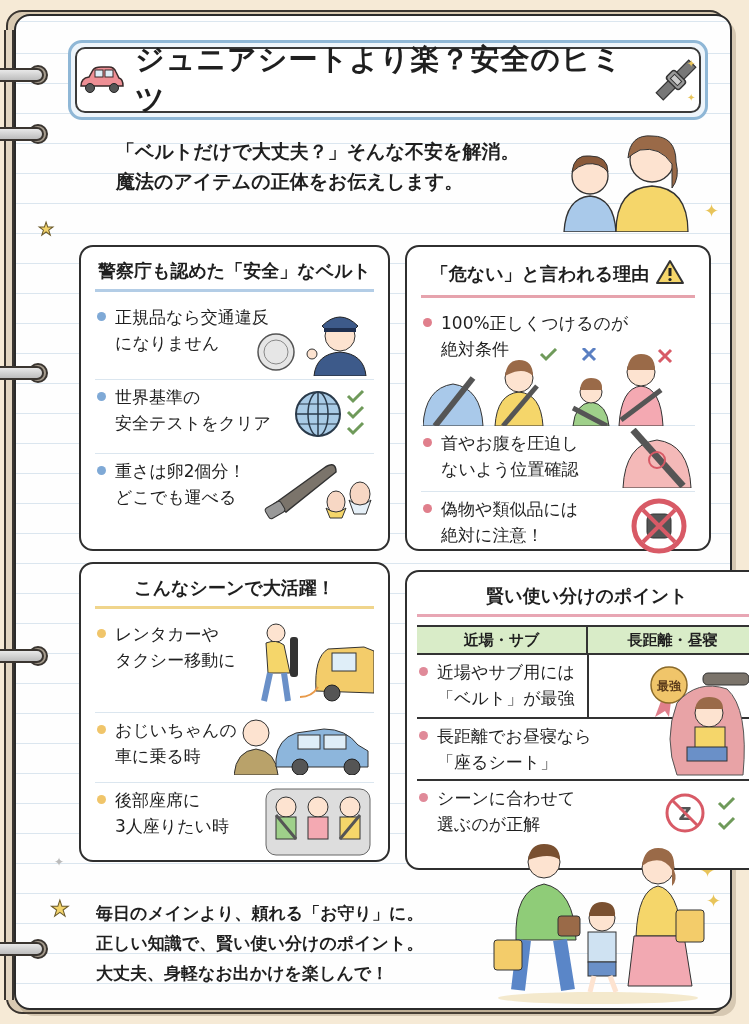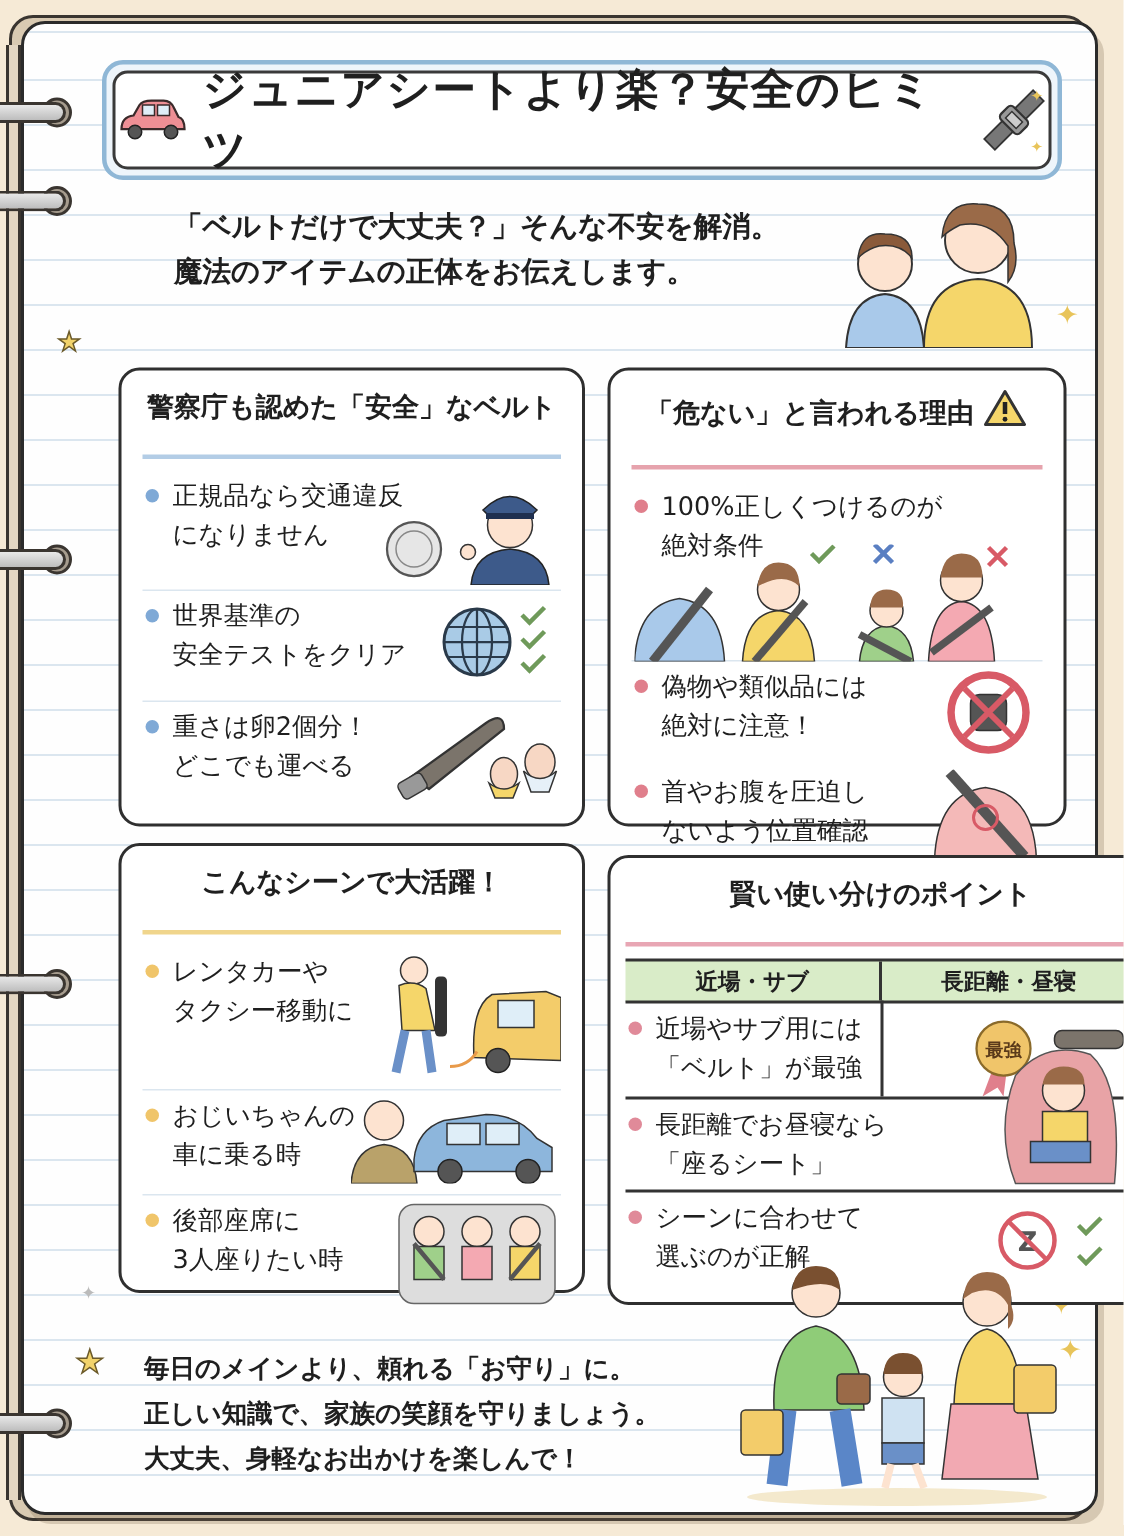--- a/index.html
+++ b/index.html
@@ -55,21 +55,21 @@
     position: absolute; left: 116px; top: 136px; width: 440px;
     font-size: 19px; font-weight: bold; line-height: 30px;
   }
   .intro-figure { position: absolute; left: 556px; top: 128px; width: 140px; height: 104px; }
 
   .card {
     position: absolute; background: #fff; border: 2px solid #2f2f2f; border-radius: 14px;
     padding: 12px 14px 10px 14px;
   }
   .card-title {
-    font-size: 18px; font-weight: bold; text-align: center; padding-bottom: 20px; margin-bottom: 8px;
+    font-size: 18px; font-weight: bold; text-align: center; padding-bottom: 6px; margin-bottom: 8px;
     white-space: nowrap; display: flex; align-items: center; justify-content: center; gap: 6px;
   }
   .u-blue { border-bottom: 3px solid #b3cde6; }
   .u-red { border-bottom: 3px solid #e6a3ad; }
   .u-yellow { border-bottom: 3px solid #f0d58c; }
   .u-pink { border-bottom: 3px solid #e8a6b4; }
 
   .item { position: relative; display: flex; align-items: flex-start; padding: 4px 0; }
   .item-divider { border-bottom: 1px solid #dbe6ef; }
   .dot { width: 9px; height: 9px; border-radius: 50%; margin: 8px 9px 0 2px; flex-shrink: 0; }
@@ -239,41 +239,41 @@
         <path d="M157 42 Q158 30 168 30 Q180 30 179 42Z" fill="#9a6a48"></path>
         <line x1="150" y1="60" x2="184" y2="78" stroke="#555" stroke-width="5"></line>
         <path d="M196 78 Q198 40 218 38 Q238 40 240 78Z" fill="#f4a9b2" stroke="#333"></path>
         <circle cx="218" cy="24" r="14" fill="#fde3d0" stroke="#333"></circle>
         <path d="M204 22 Q206 6 218 6 Q232 6 232 22Z" fill="#9a6a48"></path>
         <line x1="198" y1="72" x2="238" y2="42" stroke="#555" stroke-width="5"></line>
         <path d="M236 2 l12 12 M248 2 l-12 12" stroke="#d85a66" stroke-width="3"></path>
       </svg>
     </span>
   </div>
+  <div class="item item-divider" style="height:66px">
+    <span class="dot" style="background:#e07f8c"></span>
+    <span class="item-text">首やお腹を圧迫し
+ないよう位置確認</span>
+    <span class="illus" style="top:2px;right:2px">
+      <svg width="72" height="60" viewBox="0 0 72 60">
+        <path d="M2 60 Q4 16 36 12 Q68 16 70 60Z" fill="#f4b9b8" stroke="#333"></path>
+        <line x1="12" y1="2" x2="62" y2="58" stroke="#555" stroke-width="7"></line>
+        <circle cx="36" cy="32" r="8" fill="none" stroke="#d85a66" stroke-width="2"></circle>
+      </svg>
+    </span>
+  </div>
   <div class="item" style="height:70px">
     <span class="dot" style="background:#e07f8c"></span>
     <span class="item-text">偽物や類似品には
 絶対に注意！</span>
     <span class="illus" style="top:6px;right:8px">
       <svg width="56" height="56" viewBox="0 0 56 56">
         <circle cx="28" cy="28" r="25" fill="#fff" stroke="#d85a66" stroke-width="5"></circle>
         <rect x="16" y="16" width="24" height="24" rx="6" fill="#555" stroke="#333"></rect>
         <path d="M12 12 L44 44 M44 12 L12 44" stroke="#d85a66" stroke-width="4"></path>
-      </svg>
-    </span>
-  </div>
-  <div class="item item-divider" style="height:66px">
-    <span class="dot" style="background:#e07f8c"></span>
-    <span class="item-text">首やお腹を圧迫し
-ないよう位置確認</span>
-    <span class="illus" style="top:2px;right:2px">
-      <svg width="72" height="60" viewBox="0 0 72 60">
-        <path d="M2 60 Q4 16 36 12 Q68 16 70 60Z" fill="#f4b9b8" stroke="#333"></path>
-        <line x1="12" y1="2" x2="62" y2="58" stroke="#555" stroke-width="7"></line>
-        <circle cx="36" cy="32" r="8" fill="none" stroke="#d85a66" stroke-width="2"></circle>
       </svg>
     </span>
   </div>
 </div>
 
 <div class="card" style="left:79px;top:562px;width:311px;height:300px">
   <div class="card-title u-yellow">
     <span>こんなシーンで大活躍！</span>
   </div>
   <div class="item item-divider" style="height:96px">
@@ -378,21 +378,21 @@
         <text x="20" y="29" text-anchor="middle" font-size="18" font-weight="bold" fill="#555">Z</text>
         <line x1="8" y1="10" x2="32" y2="34" stroke="#d85a66" stroke-width="3"></line>
         <path d="M54 12 l5 5 l10 -10 M54 32 l5 5 l10 -10" fill="none" stroke="#6f9a5a" stroke-width="3"></path>
       </svg>
     </span>
   </div>
 </div>
 
 <div class="footer-text">
   <div>毎日のメインより、頼れる「お守り」に。</div>
-  <div>正しい知識で、家族の笑顔を守りましょう。</div>
+  <div>正しい知識で、賢い使い分けのポイント。</div>
   <div>大丈夫、身軽なお出かけを楽しんで！</div>
 </div>
 <div style="position:absolute;left:488px;top:840px;width:220px;height:164px">
   <svg width="220" height="164" viewBox="0 0 220 164">
     <ellipse cx="110" cy="158" rx="100" ry="6" fill="#f0dfb8" opacity="0.7"></ellipse>
     <circle cx="56" cy="22" r="16" fill="#fde3d0" stroke="#333"></circle>
     <path d="M40 20 Q42 4 56 4 Q72 4 72 20 Q62 12 40 20Z" fill="#7a5030"></path>
     <path d="M28 100 Q26 50 56 44 Q86 50 88 100Z" fill="#8fcc78" stroke="#333"></path>
     <path d="M36 100 L30 150 M72 100 L80 150" stroke="#5a86c8" stroke-width="14"></path>
     <rect x="6" y="100" width="28" height="30" rx="3" fill="#f3cc6a" stroke="#333"></rect>

